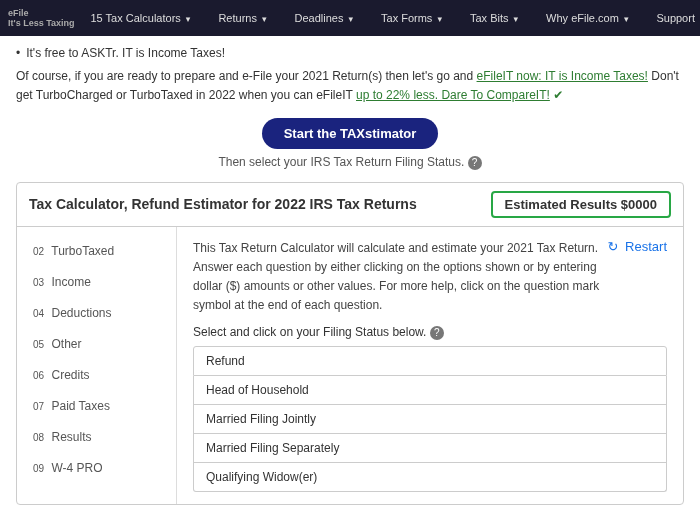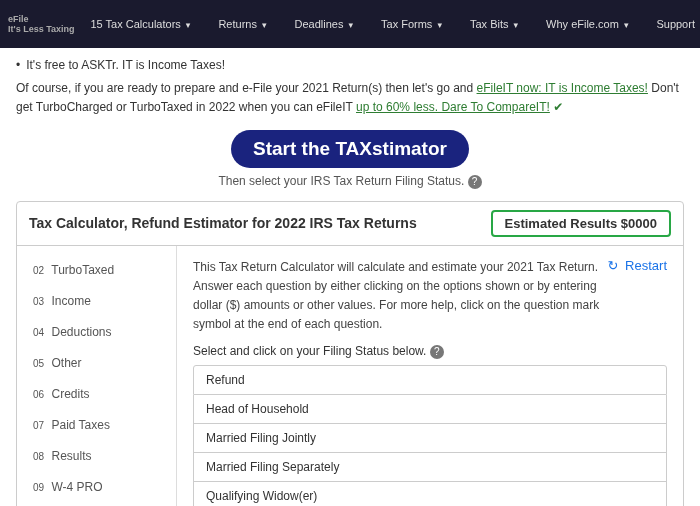--- a/index.html
+++ b/index.html
@@ -1,38 +1,38 @@
 <!DOCTYPE html>
 <html><head>
   <meta charset="utf-8">
   <style>
     * { box-sizing: border-box; margin: 0; padding: 0; }
     body { font-family: Arial, sans-serif; font-size: 13px; color: #333; background: #fff; width: 700px; overflow-x: hidden; }
 
     
-    .nav { background: #1a1a2e; display: flex; align-items: center; height: 48px; padding: 0 8px; }
+    .nav { background: #1a1a2e; display: flex; align-items: center; height: 36px; padding: 0 8px; }
     .nav-logo { color: #4fc3f7; font-weight: bold; font-size: 13px; margin-right: 10px; white-space: nowrap; }
     .nav-logo span { display: block; font-size: 9px; color: #aaa; }
     .nav-items { display: flex; align-items: center; gap: 16px; flex: 1; }
     .nav-item { color: #ddd; font-size: 11px; padding: 0 6px; cursor: pointer; white-space: nowrap; }
     .nav-item .arrow { font-size: 9px; margin-left: 2px; }
     .nav-right { display: flex; align-items: center; gap: 6px; }
     .nav-signin { color: #ddd; font-size: 11px; cursor: pointer; }
     .nav-start { background: #28a745; color: #fff; font-size: 11px; font-weight: bold; padding: 4px 10px; border-radius: 4px; cursor: pointer; white-space: nowrap; }
 
     
     .promo { padding: 8px 16px 4px; font-size: 12px; line-height: 1.6; }
     .promo a { color: #e65100; text-decoration: none; }
     .promo .green-link { color: #2e7d32; text-decoration: underline; }
     .promo .check { color: #2e7d32; }
     .bullet-line { display: flex; gap: 6px; margin-bottom: 4px; }
 
     
     .cta-section { text-align: center; padding: 8px 0 4px; }
-    .cta-btn { background: #1a237e; color: #fff; border: none; padding: 8px 22px; border-radius: 20px; font-size: 19px; font-weight: bold; cursor: pointer; }
+    .cta-btn { background: #1a237e; color: #fff; border: none; padding: 8px 22px; border-radius: 20px; font-size: 13px; font-weight: bold; cursor: pointer; }
     .cta-sub { font-size: 12px; color: #555; margin-top: 6px; }
     .help-icon { display: inline-block; width: 14px; height: 14px; background: #777; color: #fff; border-radius: 50%; font-size: 10px; text-align: center; line-height: 14px; cursor: pointer; }
 
     
     .calc-wrapper { margin: 8px 16px 8px; border: 1px solid #ccc; border-radius: 4px; }
     .calc-header { display: flex; align-items: center; justify-content: space-between; padding: 8px 12px; }
     .calc-title { font-size: 14px; font-weight: bold; color: #333; }
     .est-results { border: 2px solid #28a745; border-radius: 4px; padding: 4px 12px; font-size: 13px; color: #333; }
     .est-results span { font-weight: bold; }
 
@@ -84,21 +84,21 @@
     <span class="nav-start">Start Now</span>
   </div>
 </nav>
 
 <div class="promo">
   <div class="bullet-line">
     <span>•</span>
     <span>It's free to ASKTr. IT is Income Taxes!</span>
   </div>
   <div>
-    <span>Of course, if you are ready to prepare and e-File your 2021 Return(s) then let's go and </span><a href="#" class="green-link">eFileIT now: IT is Income Taxes!</a><span> Don't get TurboCharged or TurboTaxed in 2022 when you can eFileIT </span><a href="#" class="green-link">up to 60% less. Dare To CompareIT!</a> <span class="check">✔</span>
+    <span>Of course, if you are ready to prepare and e-File your 2021 Return(s) then let's go and </span><a href="#" class="green-link">eFileIT now: IT is Income Taxes!</a><span> Don't get TurboCharged or TurboTaxed in 2022 when you can eFileIT </span><a href="#" class="green-link">up to 22% less. Dare To CompareIT!</a> <span class="check">✔</span>
   </div>
 </div>
 
 <div class="cta-section">
   <button class="cta-btn">Start the TAXstimator</button>
   <div class="cta-sub">
     <span>Then select your IRS Tax Return Filing Status.</span>
     <span class="help-icon">?</span>
   </div>
 </div>

